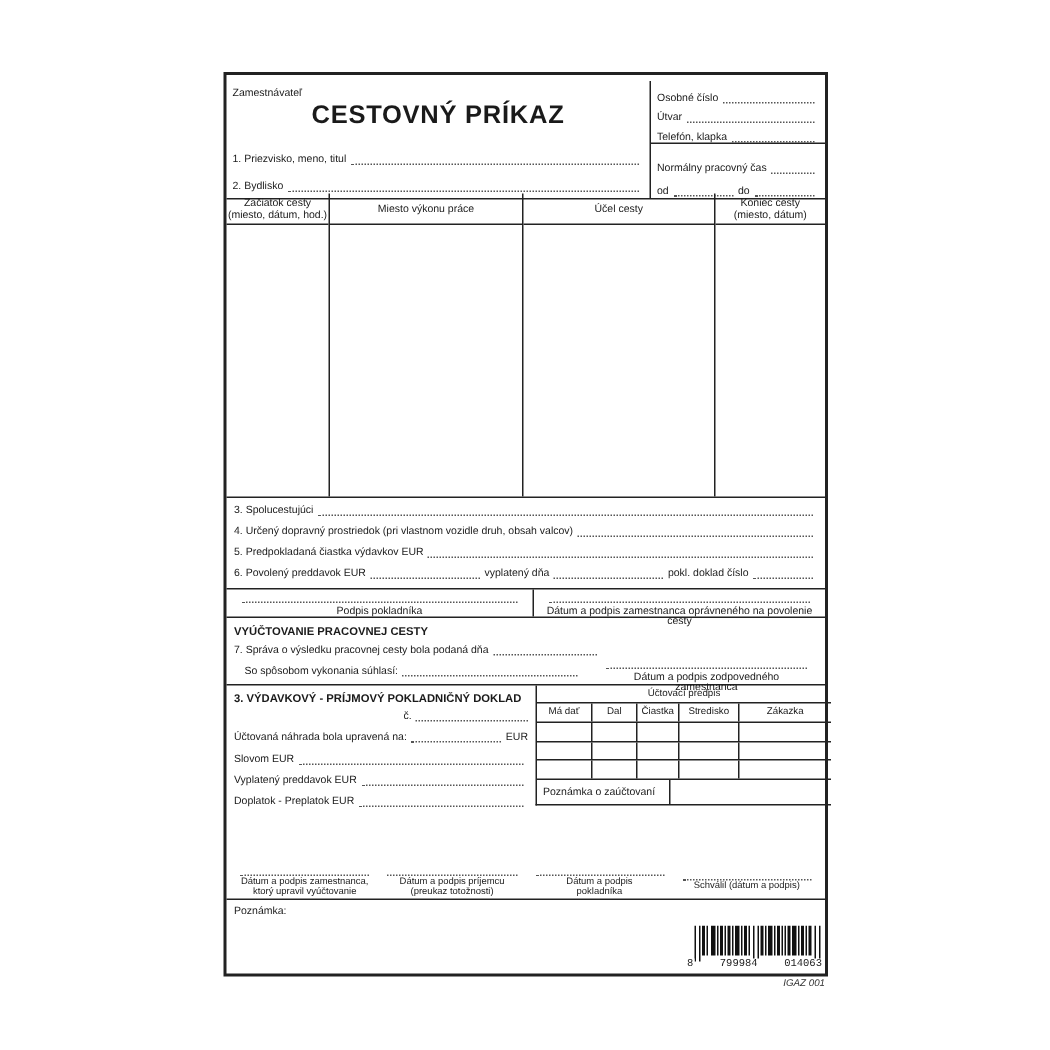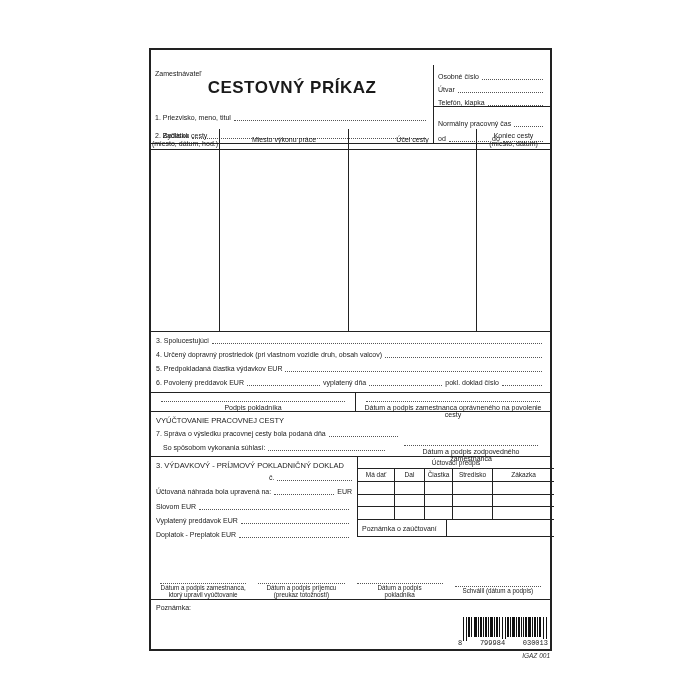--- a/index.html
+++ b/index.html
@@ -4,23 +4,23 @@
 <style>
   * { margin:0; padding:0; box-sizing:border-box; }
   html,body { width:700px; height:700px; background:#ffffff; }
   body { font-family:"Liberation Sans", sans-serif; color:#1a1a1a; }
   .screen { position:relative; width:700px; height:700px; background:#fff; overflow:hidden; }
   .form { position:absolute; left:149px; top:48px; width:403px; height:603px; border:2px solid #222; background:#fff; font-size:7px; }
   .row { display:flex; align-items:flex-end; }
   .lbl { white-space:nowrap; line-height:1.1; }
   .fill { flex:1; border-bottom:1px dotted #555; height:8px; margin:0 3px 1px 3px; }
   .fill.fx { flex:none; }
-  .b { font-weight:normal; }
-  
-  .sec-header { position:absolute; top:15px; left:0; width:100%; height:79px; border-bottom:1px solid #222; display:flex; }
+  .b { font-weight:bold; }
+  
+  .sec-header { position:absolute; top:4px; left:0; width:100%; height:79px; border-bottom:1px solid #222; display:flex; }
   .header-left { width:283px; border-right:1px solid #222; position:relative; }
   .employer { position:absolute; left:4px; top:5px; }
   .title { position:absolute; left:0; right:0; top:13px; text-align:center; font-size:17px; font-weight:bold; letter-spacing:.5px; }
   .hl-row { position:absolute; left:4px; right:4px; }
   .header-right { flex:1; display:flex; flex-direction:column; }
   .hr-box1 { height:42px; border-bottom:1px solid #222; padding:3px 4px 0 4px; }
   .hr-box2 { flex:1; padding:6px 4px 0 4px; }
   .hr-row { display:flex; align-items:flex-end; height:13px; }
   .hr-row2 { display:flex; align-items:flex-end; height:15px; }
   
@@ -318,20 +318,20 @@
             <rect x="77" y="0" width="2" height="20"></rect>
               <rect x="80" y="0" width="1" height="20"></rect>
             <rect x="82" y="0" width="2" height="20"></rect>
             <rect x="86" y="0" width="1" height="24"></rect>
               <rect x="89" y="0" width="1" height="24"></rect>
           </g>
         </svg>
         <div class="barcode-digits">
           <span>8</span>
           <span>799984</span>
-          <span>030013</span>
+          <span>014063</span>
         </div>
       </div>
     </div>
   </div>
 
   <div class="print-code">IGAZ  001</div>
 </div>
 
 </body></html>

